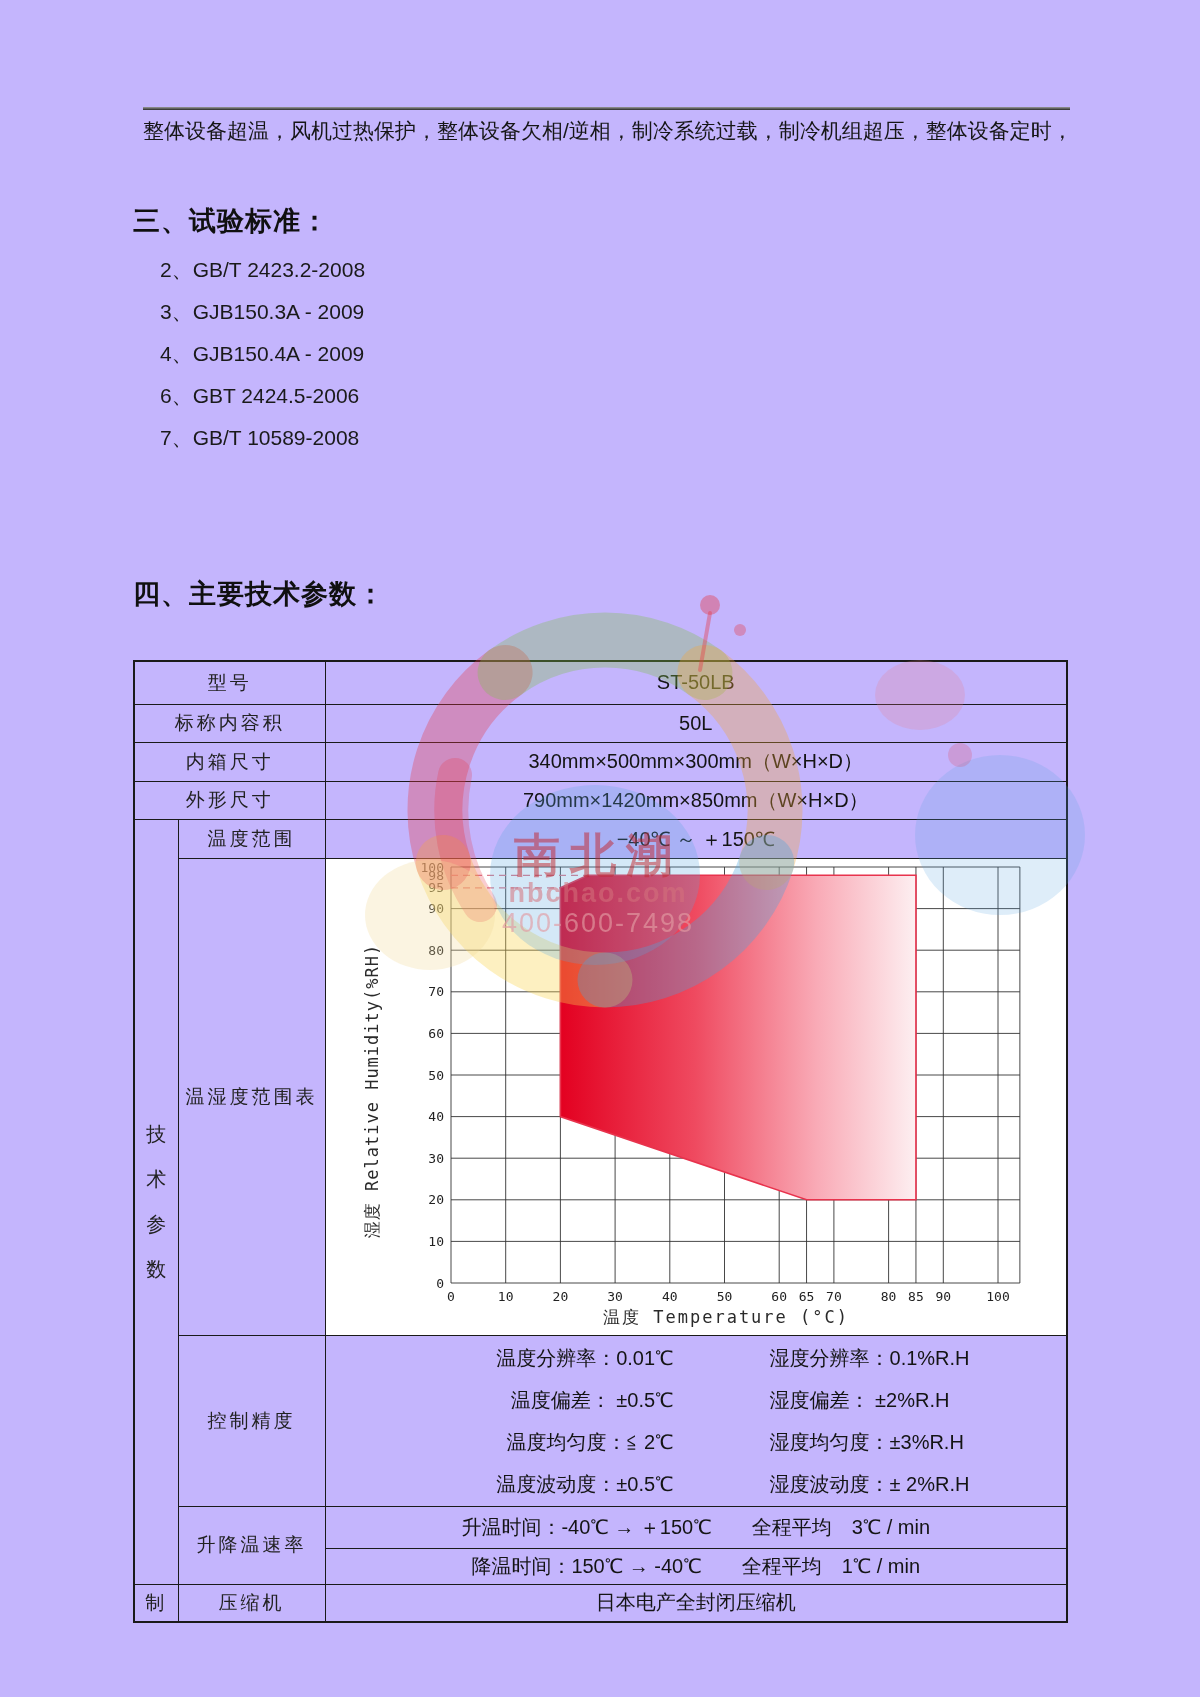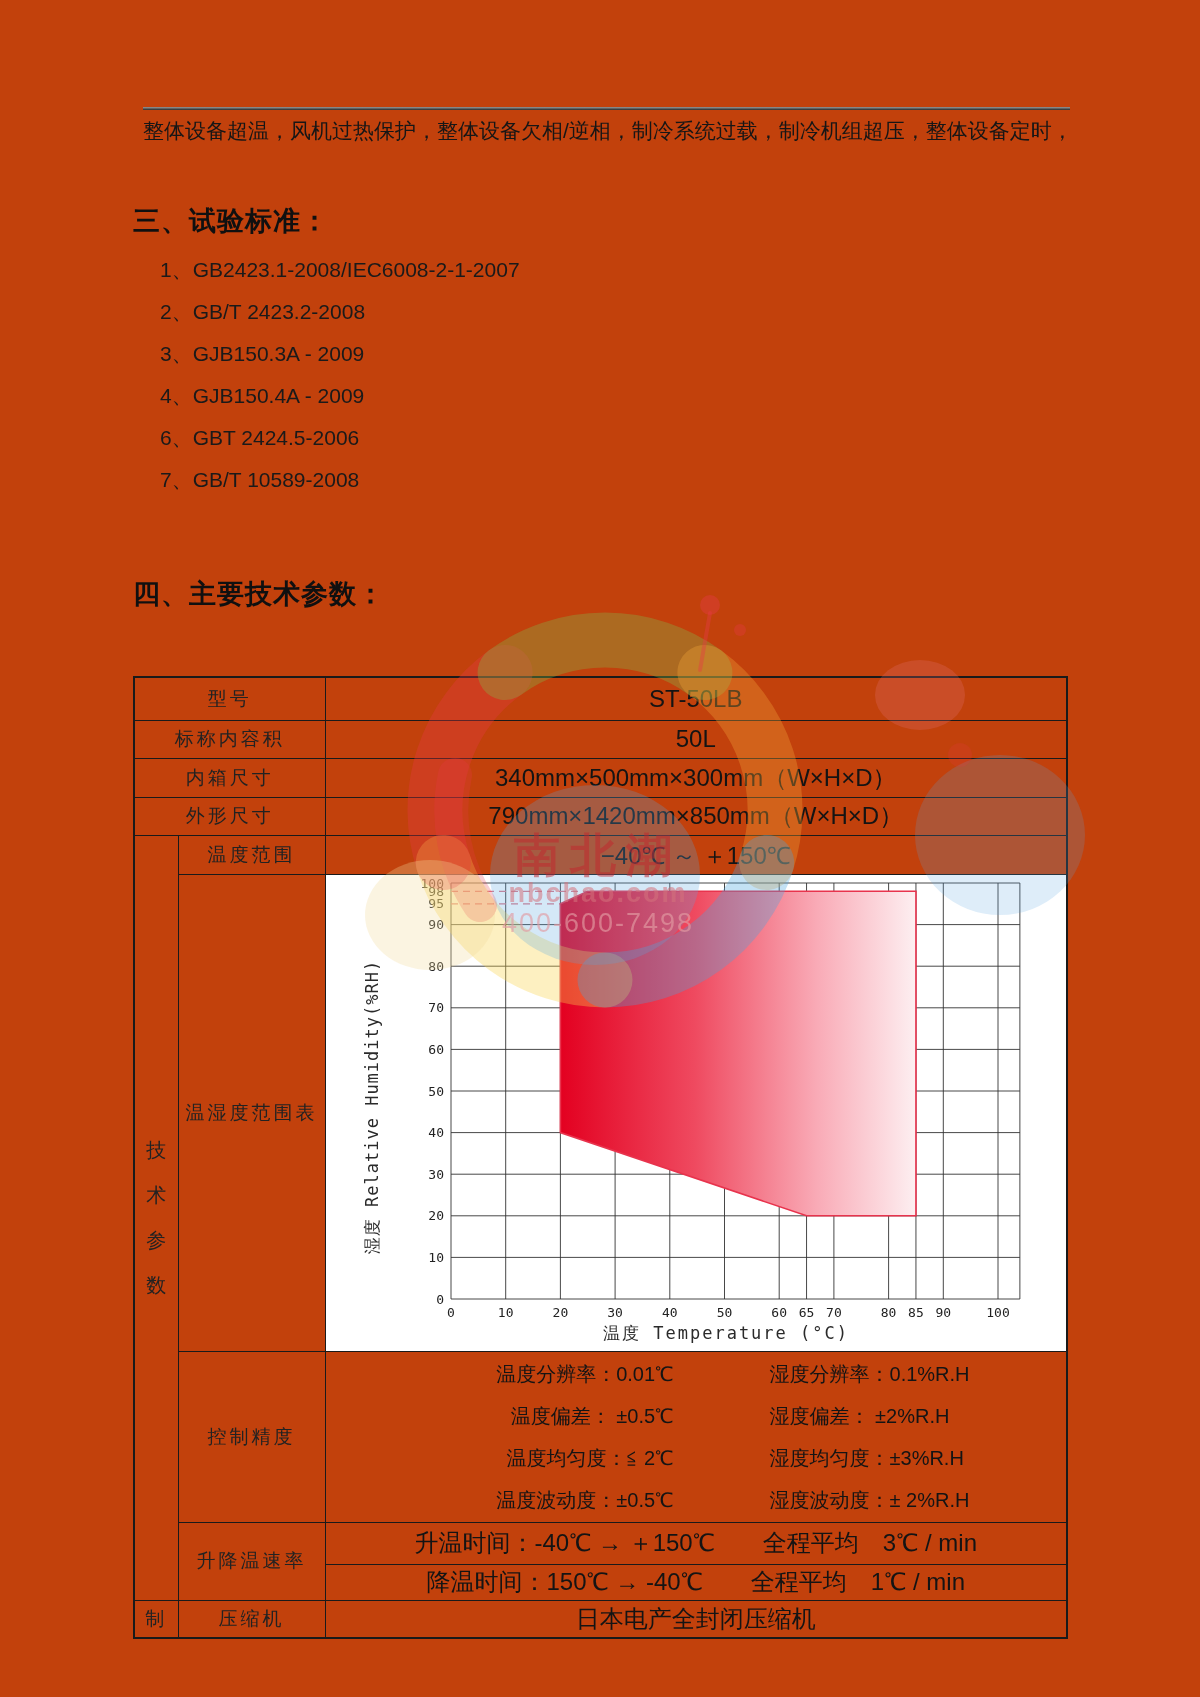--- a/index.html
+++ b/index.html
@@ -1,31 +1,31 @@
 <!DOCTYPE html>
 <html><head>
 <meta charset="utf-8">
 <style>
   html,body{margin:0;padding:0;background:#fff;}
-  #page{position:relative;width:1200px;height:1697px;background:#c2410c;overflow:hidden;
+  #page{position:relative;width:1200px;height:1697px;background:#c4b5fd;overflow:hidden;
         font-family:"Liberation Sans",sans-serif;color:#1c1c1c;}
   .rule{position:absolute;left:143px;top:107px;width:927px;height:3px;
         background:linear-gradient(#9a9a9a,#2a2a2a);}
   .intro{position:absolute;left:143px;top:113px;width:940px;font-size:21px;line-height:36px;color:#161616;}
   .h-sec{position:absolute;left:133px;font-size:27px;font-weight:bold;color:#101010;letter-spacing:1px;}
   #h3{top:203px;}
   #h4{top:576px;}
   .stdlist{position:absolute;left:160px;top:249px;width:700px;}
   .stdlist .li{height:42px;line-height:42px;font-size:21px;color:#1a1a1a;}
   
-  #ptable{position:absolute;left:133px;top:676px;border-collapse:collapse;table-layout:fixed;
+  #ptable{position:absolute;left:133px;top:660px;border-collapse:collapse;table-layout:fixed;
           border:2px solid #1a1a1a;padding-left:46px;}
   #ptable td{border:1px solid #1a1a1a;padding:0;overflow:hidden;}
   td.lab{font-family:"Liberation Serif",serif;font-size:19px;letter-spacing:3px;text-align:center;color:#222;}
-  td.val{font-size:24px;text-align:center;color:#141414;}
+  td.val{font-size:20px;text-align:center;color:#141414;}
   .vstack{display:flex;flex-direction:column;align-items:center;justify-content:center;}
   .vchar{font-family:"Liberation Serif",serif;font-size:20px;line-height:45px;color:#222;}
   .ctl{display:grid;grid-template-columns:47% 53%;height:100%;align-content:space-evenly;row-gap:0;}
   .ctl div{font-size:20px;text-align:left;height:42px;line-height:42px;color:#141414;}
   .ctl .cl{padding-left:62px;text-align:right;}
   .ctl .cr{padding-left:96px;}
   .chartcell{position:relative;background:#fff;}
   
   #wm{position:absolute;left:360px;top:575px;width:800px;height:460px;z-index:6;pointer-events:none;}
 </style>
@@ -36,21 +36,20 @@
 
   <div class="rule"></div>
 
   <div class="intro">
     <div>整体设备超温，风机过热保护，整体设备欠相/逆相，制冷系统过载，制冷机组超压，整体设备定时，</div>
   </div>
 
   <div id="h3" class="h-sec">三、试验标准：</div>
 
   <div class="stdlist">
-    <div class="li">1、GB2423.1-2008/IEC6008-2-1-2007</div>
     <div class="li">2、GB/T 2423.2-2008</div>
     <div class="li">3、GJB150.3A - 2009</div>
     <div class="li">4、GJB150.4A - 2009</div>
     <div class="li">6、GBT 2424.5-2006</div>
     <div class="li">7、GB/T 10589-2008</div>
   </div>
 
   <div id="h4" class="h-sec">四、主要技术参数：</div>
 
   <table id="ptable">

